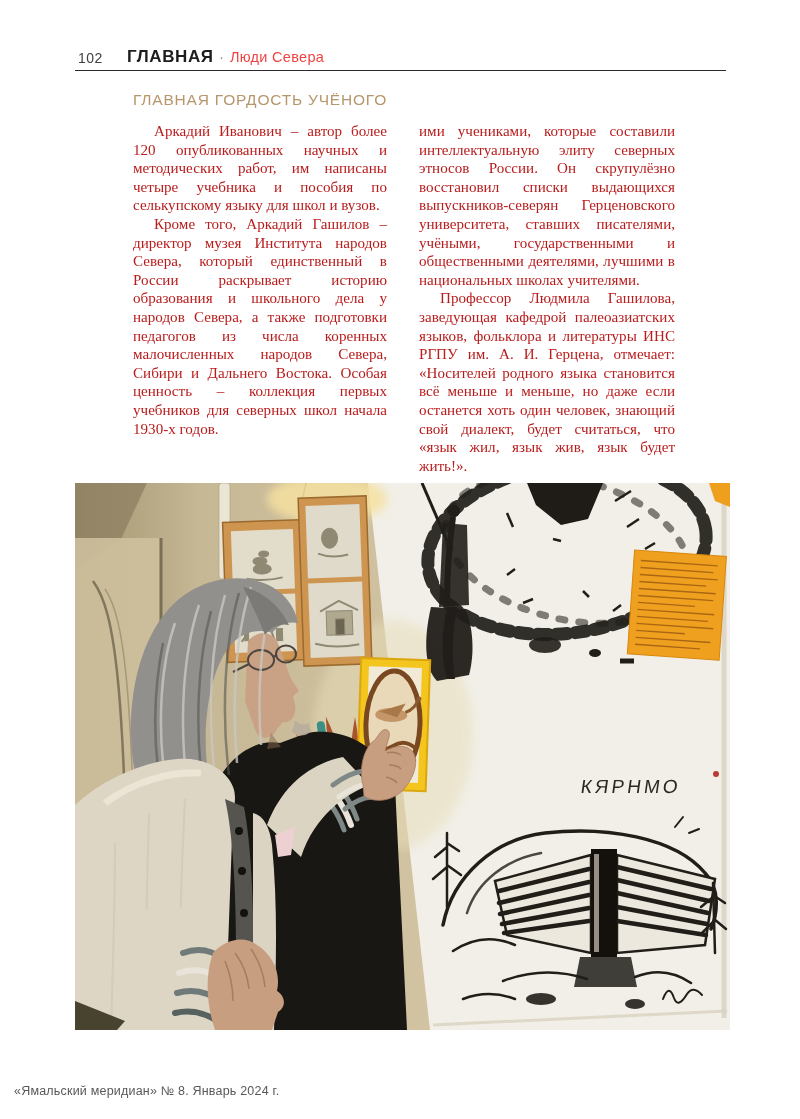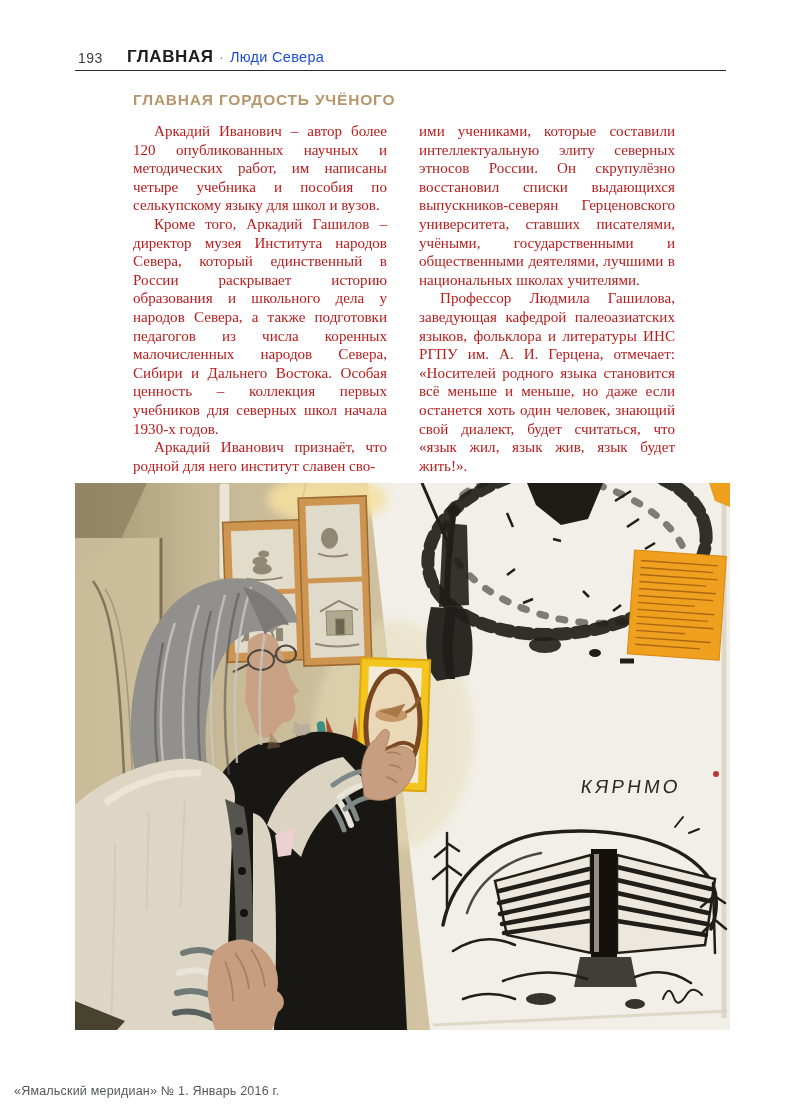--- a/index.html
+++ b/index.html
@@ -4,52 +4,51 @@
 <style>
   html,body{margin:0;padding:0;}
   body{width:800px;height:1119px;background:#ffffff;position:relative;overflow:hidden;
        font-family:"Liberation Sans",sans-serif;}
   .abs{position:absolute;}
 
   
   #page-number{left:78px;top:50px;font-size:14px;color:#3f4042;letter-spacing:.5px;}
   #section-title{left:127px;top:47px;font-size:17px;font-weight:bold;color:#1d1d1f;letter-spacing:.6px;}
   #section-sep{color:#8a8b8d;font-weight:normal;font-size:15px;}
-  #section-sub{font-size:14.5px;font-weight:normal;color:#1d4ed8;letter-spacing:.3px;}
+  #section-sub{font-size:14.5px;font-weight:normal;color:#ef4444;letter-spacing:.3px;}
   #header-rule{left:75px;top:70px;width:651px;height:0;border-top:1.6px solid #2a2a2c;}
 
   
-  #article-title{left:133px;top:91px;font-size:15.5px;font-weight:bold;color:#b6976b;letter-spacing:.8px;}
+  #article-title{left:133px;top:91px;font-size:15.5px;font-weight:normal;color:#b6976b;letter-spacing:.8px;}
   .col{position:absolute;top:122px;width:254px;font-family:Liberation Serif, serif;
        font-size:15.1px;line-height:18.6px;color:#b91c1c;text-align:justify;}
   #col-1{left:133px;}
   #col-2{left:419px;width:256px;}
   .col p{margin:0;}
   .col p.indent{text-indent:21px;}
 
   
   #photo-wrap{left:75px;top:483px;width:655px;height:547px;background:#efede6;}
   #photo-wrap svg{display:block;}
   #poster-title-text{font-family:"Liberation Sans",sans-serif;font-size:19px;letter-spacing:3px;fill:#2b2722;}
 
   
   #footer-line{left:14px;top:1084px;font-size:12.5px;color:#57585a;letter-spacing:.2px;}
 </style>
 </head>
 <body>
 
-<span class="abs" id="page-number">193</span>
+<span class="abs" id="page-number">102</span>
 <span class="abs" id="section-title"><span>ГЛАВНАЯ</span> <span id="section-sep">·</span> <span id="section-sub">Люди Севера</span></span>
 <div class="abs" id="header-rule"></div>
 
 <div class="abs" id="article-title">ГЛАВНАЯ ГОРДОСТЬ УЧЁНОГО</div>
 <div class="abs col" id="col-1">
     <p class="indent">Аркадий Иванович – автор более 120 опубликованных научных и методических работ, им написаны четыре учебника и пособия по селькупскому языку для школ и вузов.</p>
     <p class="indent">Кроме того, Аркадий Гашилов – директор музея Института народов Севера, который единственный в России раскрывает историю образования и школьного дела у народов Севера, а также подготовки педагогов из числа коренных малочисленных народов Севера, Сибири и Дальнего Востока. Особая ценность – коллекция первых учебников для северных школ начала 1930-х годов.</p>
-    <p class="indent">Аркадий Иванович признаёт, что родной для него институт славен сво-</p>
   </div>
 <div class="abs col" id="col-2">
     <p class="">ими учениками, которые составили интеллектуальную элиту северных этносов России. Он скрупулёзно восстановил списки выдающихся выпускников-северян Герценовского университета, ставших писателями, учёными, государственными и общественными деятелями, лучшими в национальных школах учителями.</p>
     <p class="indent">Профессор Людмила Гашилова, заведующая кафедрой палеоазиатских языков, фольклора и литературы ИНС РГПУ им. А. И. Герцена, отмечает: «Носителей родного языка становится всё меньше и меньше, но даже если останется хоть один человек, знающий свой диалект, будет считаться, что «язык жил, язык жив, язык будет жить!».</p>
   </div>
 
 <div class="abs" id="photo-wrap">
 <svg width="655" height="547" viewBox="0 0 655 547">
   <defs>
     <linearGradient id="wallGrad" x1="0" y1="0" x2="1" y2="0">
@@ -276,13 +275,13 @@
     </g>
 
     <path d="M138,470 C150,456 170,452 182,462 C198,472 206,490 202,508 C210,513 212,523 203,529 L197,547 L140,547 C131,520 130,492 138,470 Z" fill="#c89e80"></path>
     <path d="M160,470 q12,16 14,36 M176,466 q12,18 14,38 M150,478 q8,20 8,40" stroke="#a87c5e" stroke-width="1.5" fill="none"></path>
   </g>
 
   <path d="M0,518 L50,538 L42,547 L0,547 Z" fill="#47432f"></path>
 </svg>
 </div>
 
-<div class="abs" id="footer-line">«Ямальский меридиан» № 1. Январь 2016 г.</div>
+<div class="abs" id="footer-line">«Ямальский меридиан» № 8. Январь 2024 г.</div>
 
 </body></html>

